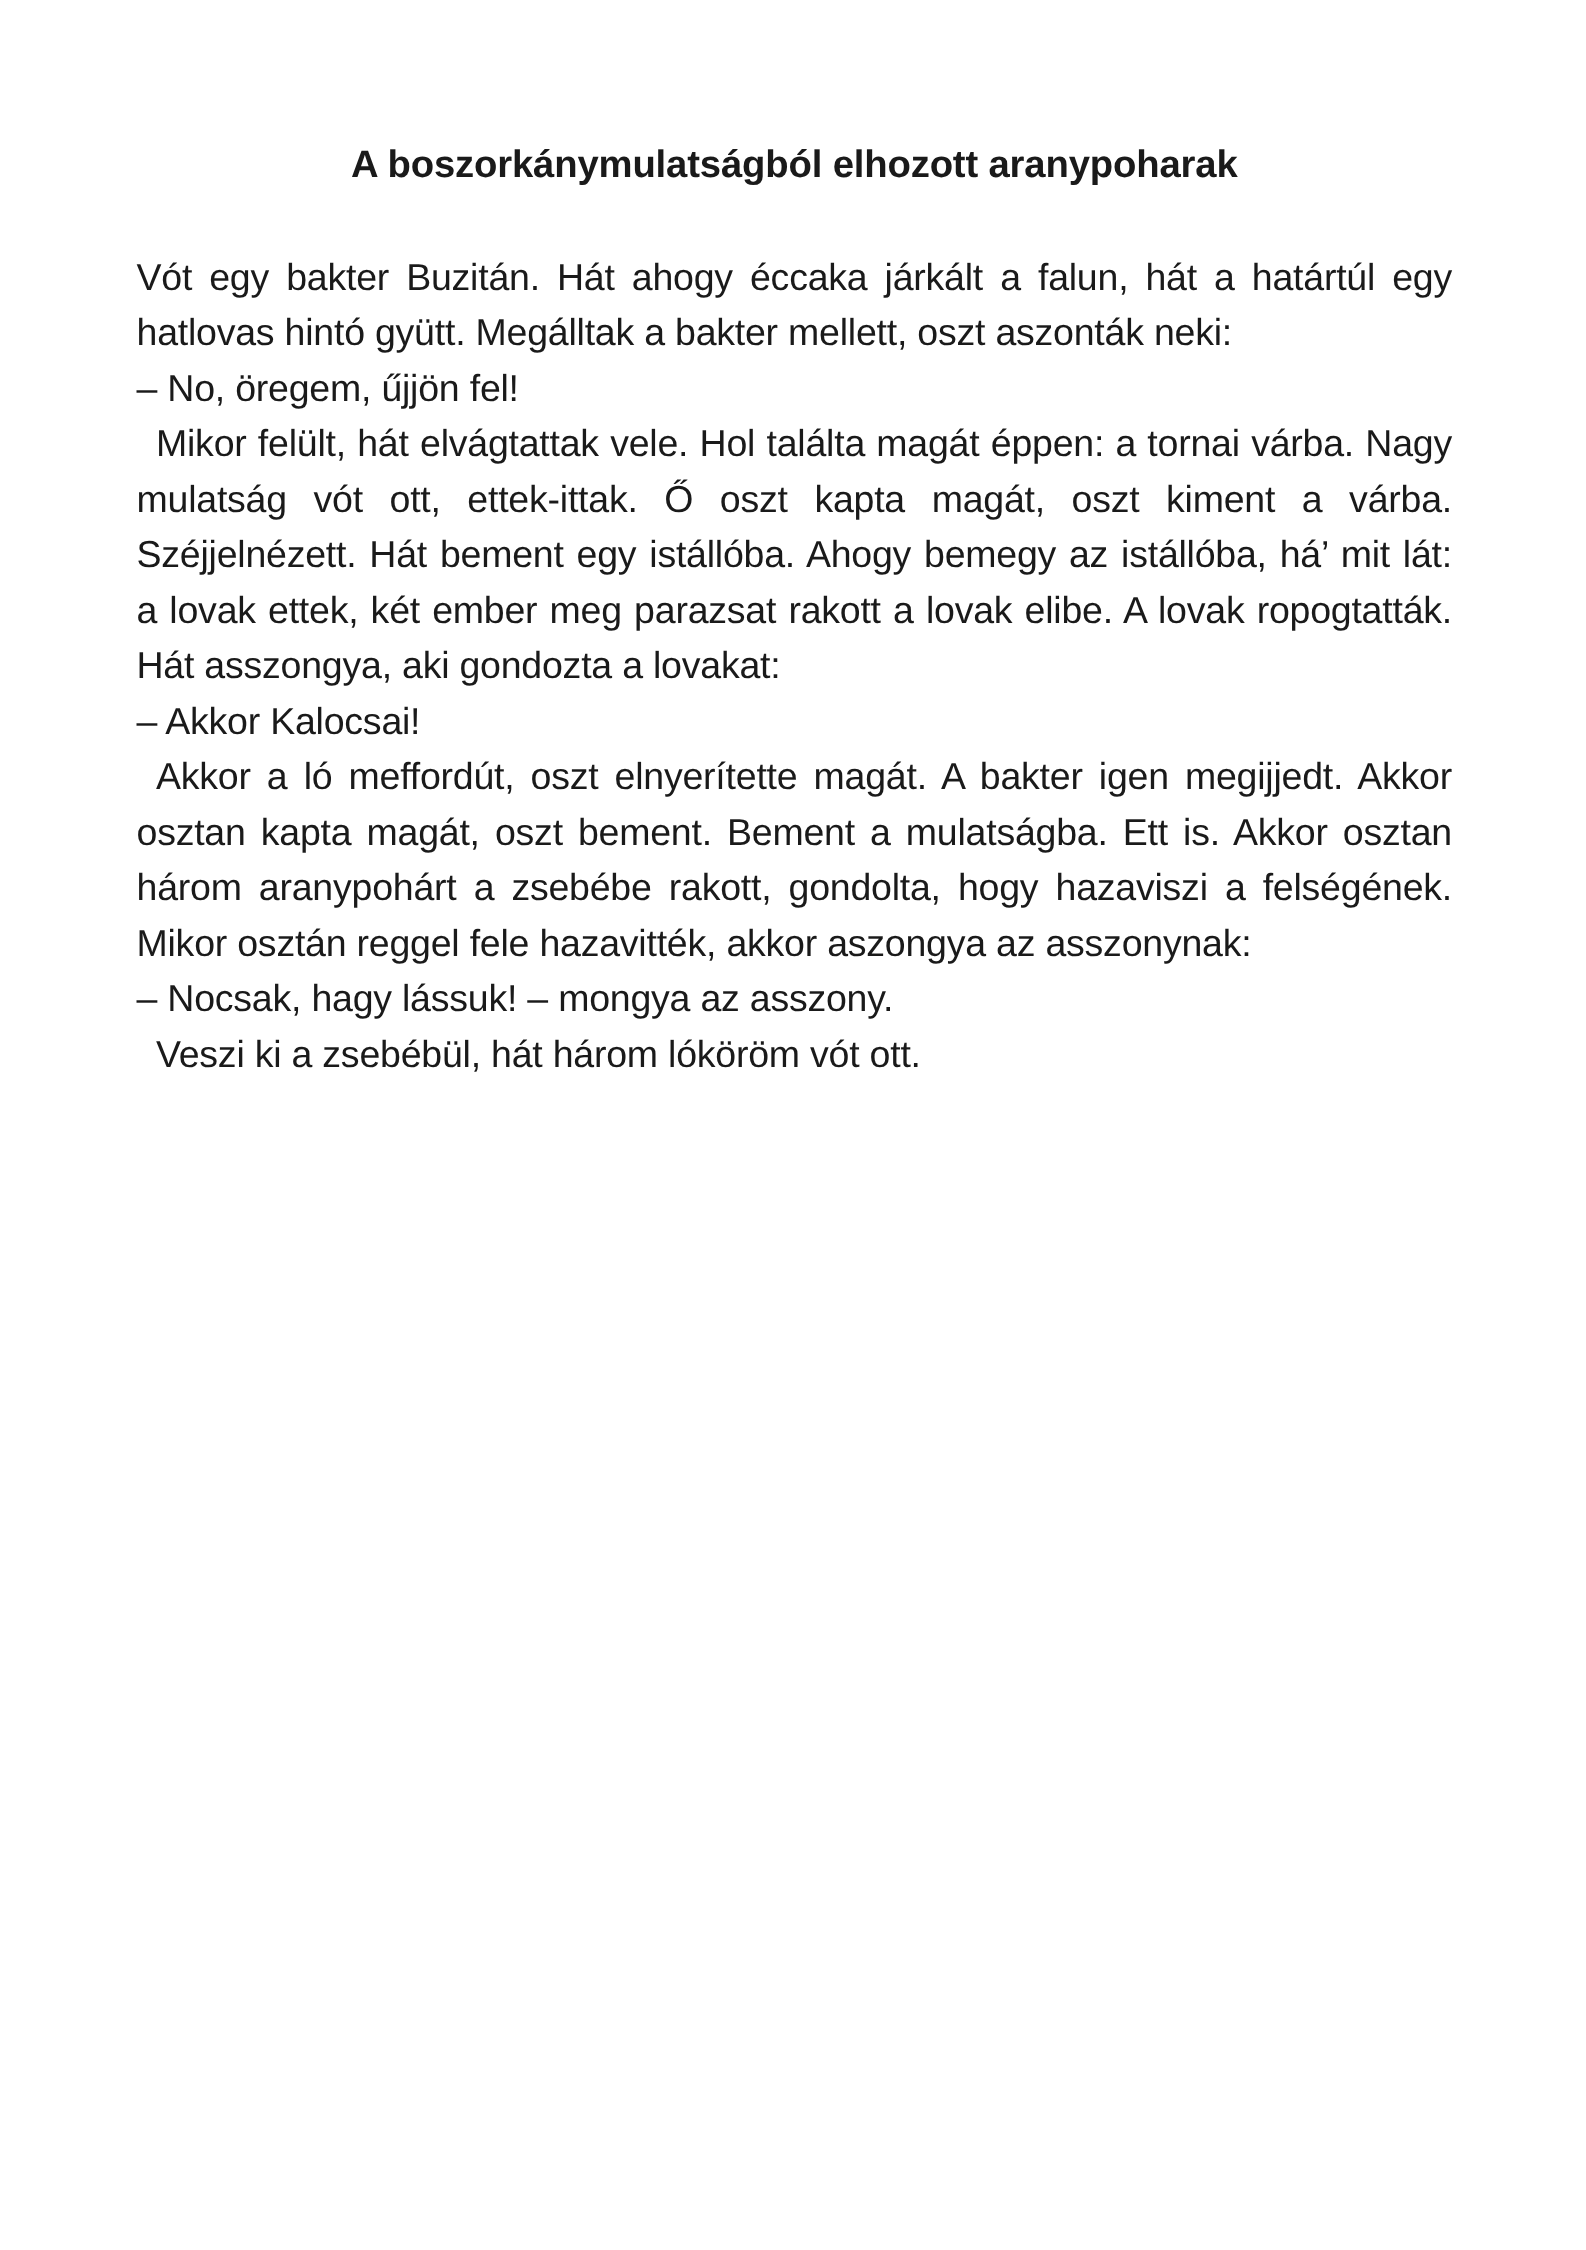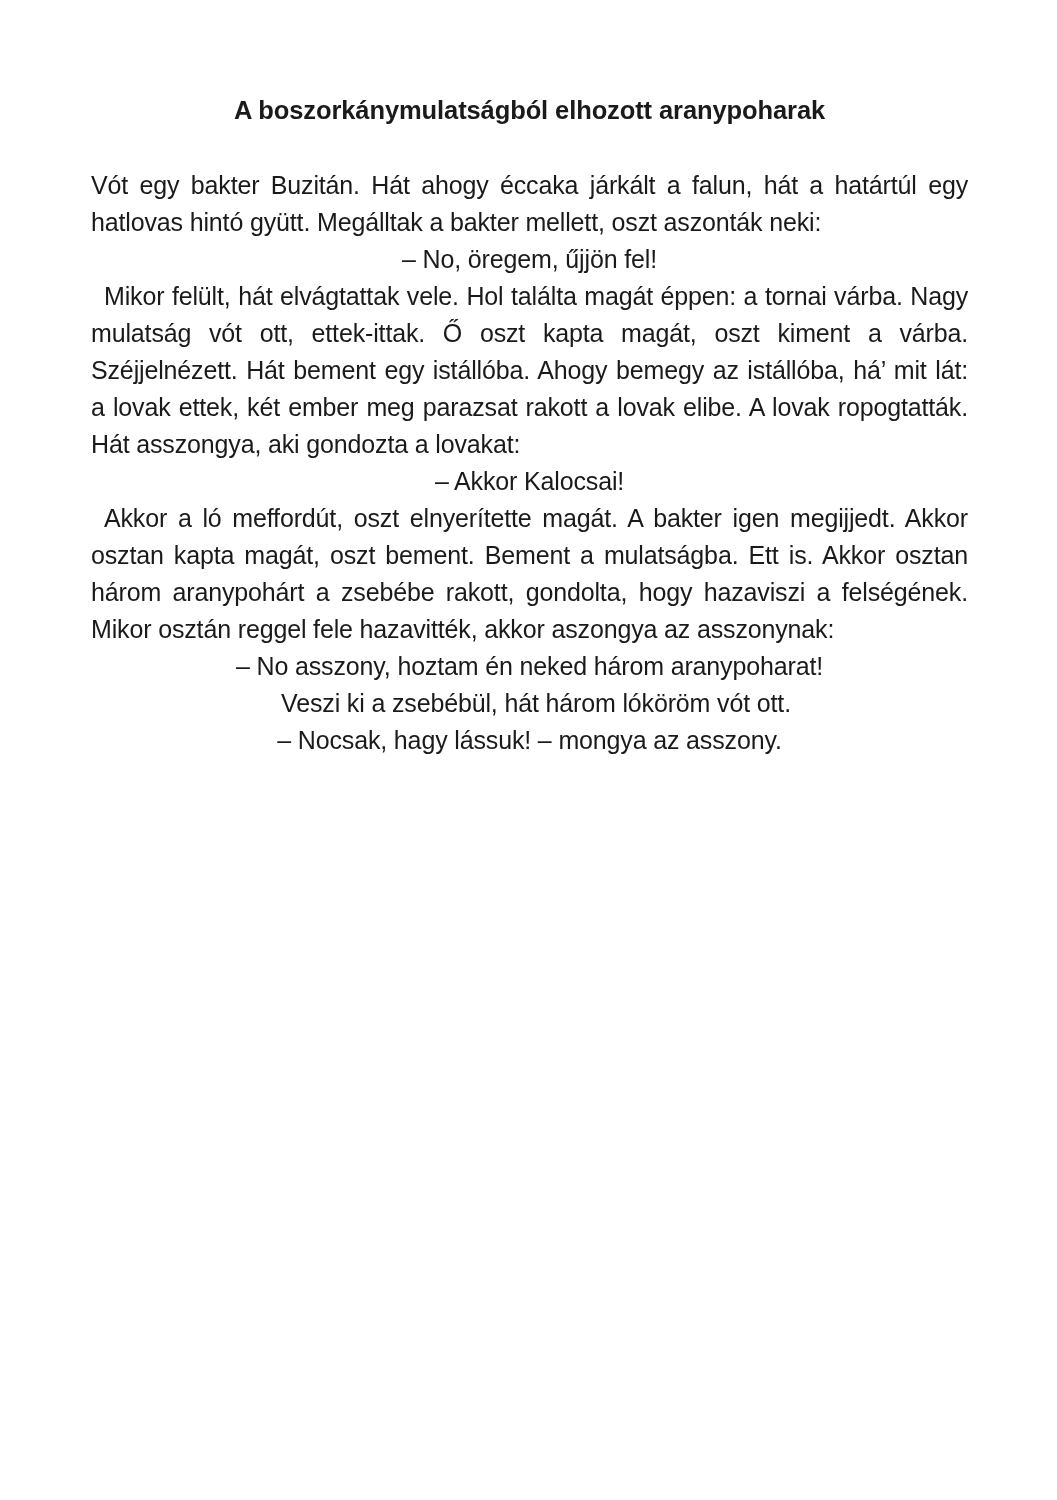--- a/index.html
+++ b/index.html
@@ -61,21 +61,21 @@
   }
   .para.indent {
     text-indent: 13px;
   }
   .para.flush {
     text-indent: 0;
   }
   
   .line {
     margin: 0;
-    text-align: center;
+    text-align: left;
     font-size: 25px;
     line-height: 37px;
     letter-spacing: -0.15px;
   }
   .line.indent {
     padding-left: 13px;
   }
 </style>
 </head>
 <body>
@@ -90,21 +90,20 @@
       <p class="para flush">Vót egy bakter Buzitán. Hát ahogy éccaka járkált a falun, hát a határtúl egy hatlovas hintó gyütt. Megálltak a bakter mellett, oszt aszonták neki:</p>
 
       <p class="line">– No, öregem, űjjön fel!</p>
 
       <p class="para indent">Mikor felült, hát elvágtattak vele. Hol találta magát éppen: a tornai várba. Nagy mulatság vót ott, ettek-ittak. Ő oszt kapta magát, oszt kiment a várba. Széjjelnézett. Hát bement egy istállóba. Ahogy bemegy az istállóba, há’ mit lát: a lovak ettek, két ember meg parazsat rakott a lovak elibe. A lovak ropogtatták. Hát asszongya, aki gondozta a lovakat:</p>
 
       <p class="line">– Akkor Kalocsai!</p>
 
       <p class="para indent">Akkor a ló meffordút, oszt elnyerítette magát. A bakter igen megijjedt. Akkor osztan kapta magát, oszt bement. Bement a mulatságba. Ett is. Akkor osztan három aranypohárt a zsebébe rakott, gondolta, hogy hazaviszi a felségének. Mikor osztán reggel fele hazavitték, akkor aszongya az asszonynak:</p>
 
-      <p class="line">– No asszony, hoztam én neked három aranypoharat!</p>
+
+      <p class="line">– Nocsak, hagy lássuk! – mongya az asszony.</p>
 
       <p class="line indent">Veszi ki a zsebébül, hát három lóköröm vót ott.</p>
-
-      <p class="line">– Nocsak, hagy lássuk! – mongya az asszony.</p>
 
     </div>
   </div>
 </div>
 
 </body></html>

